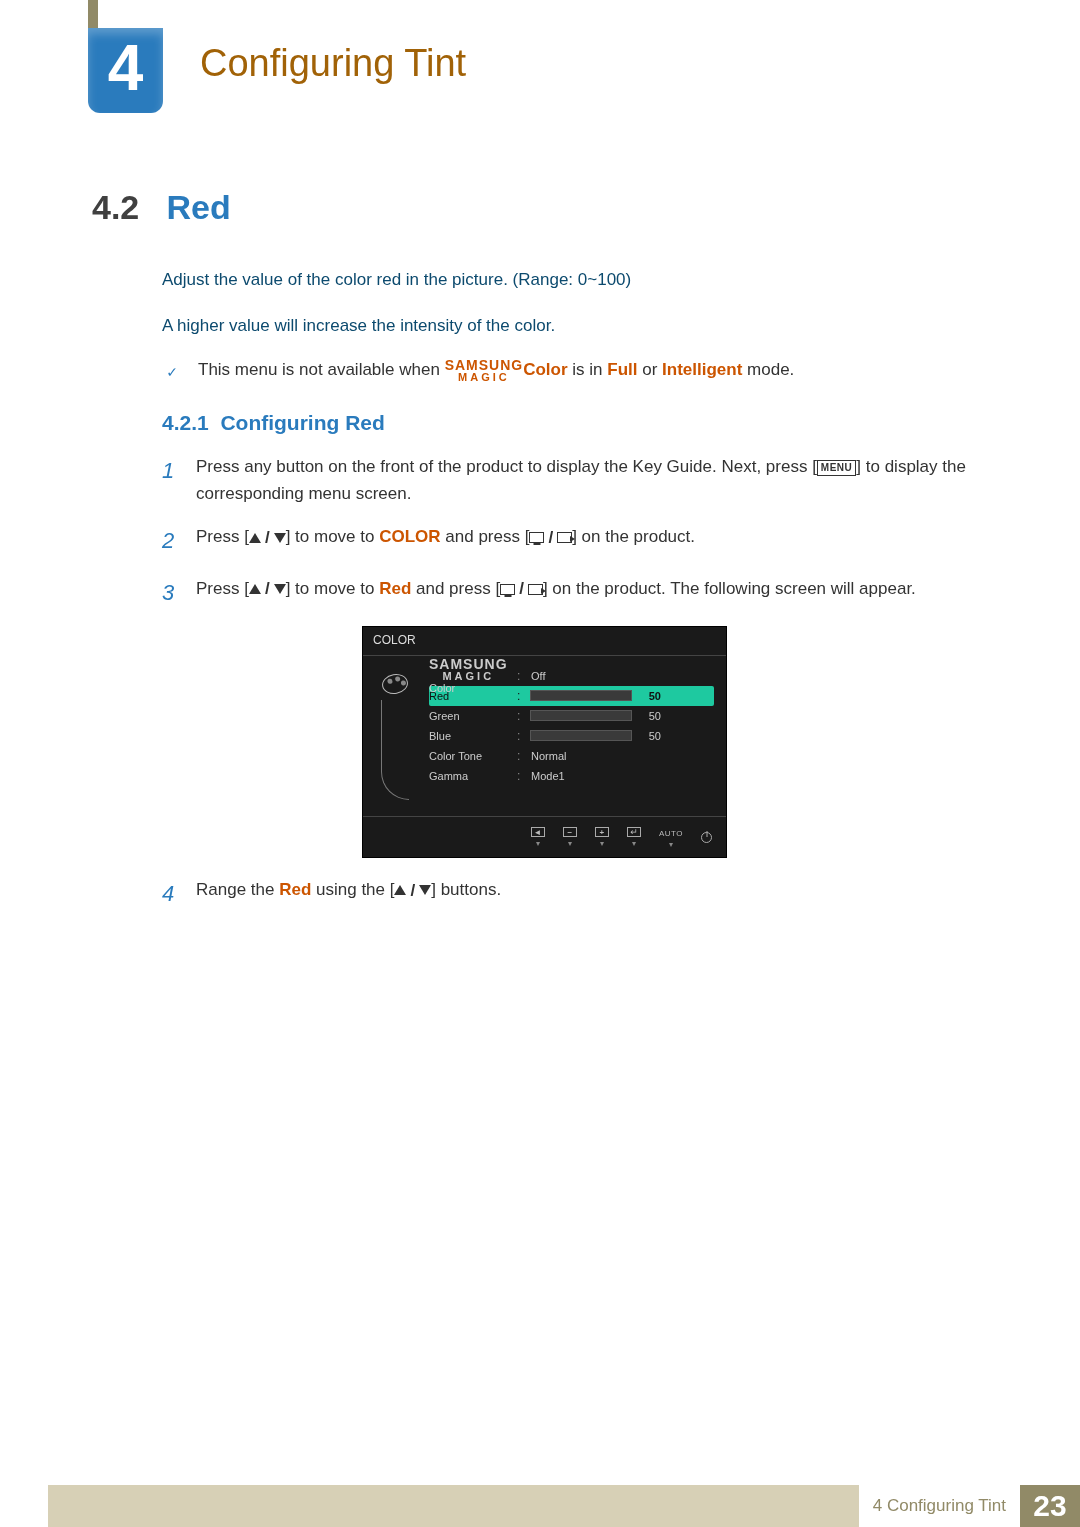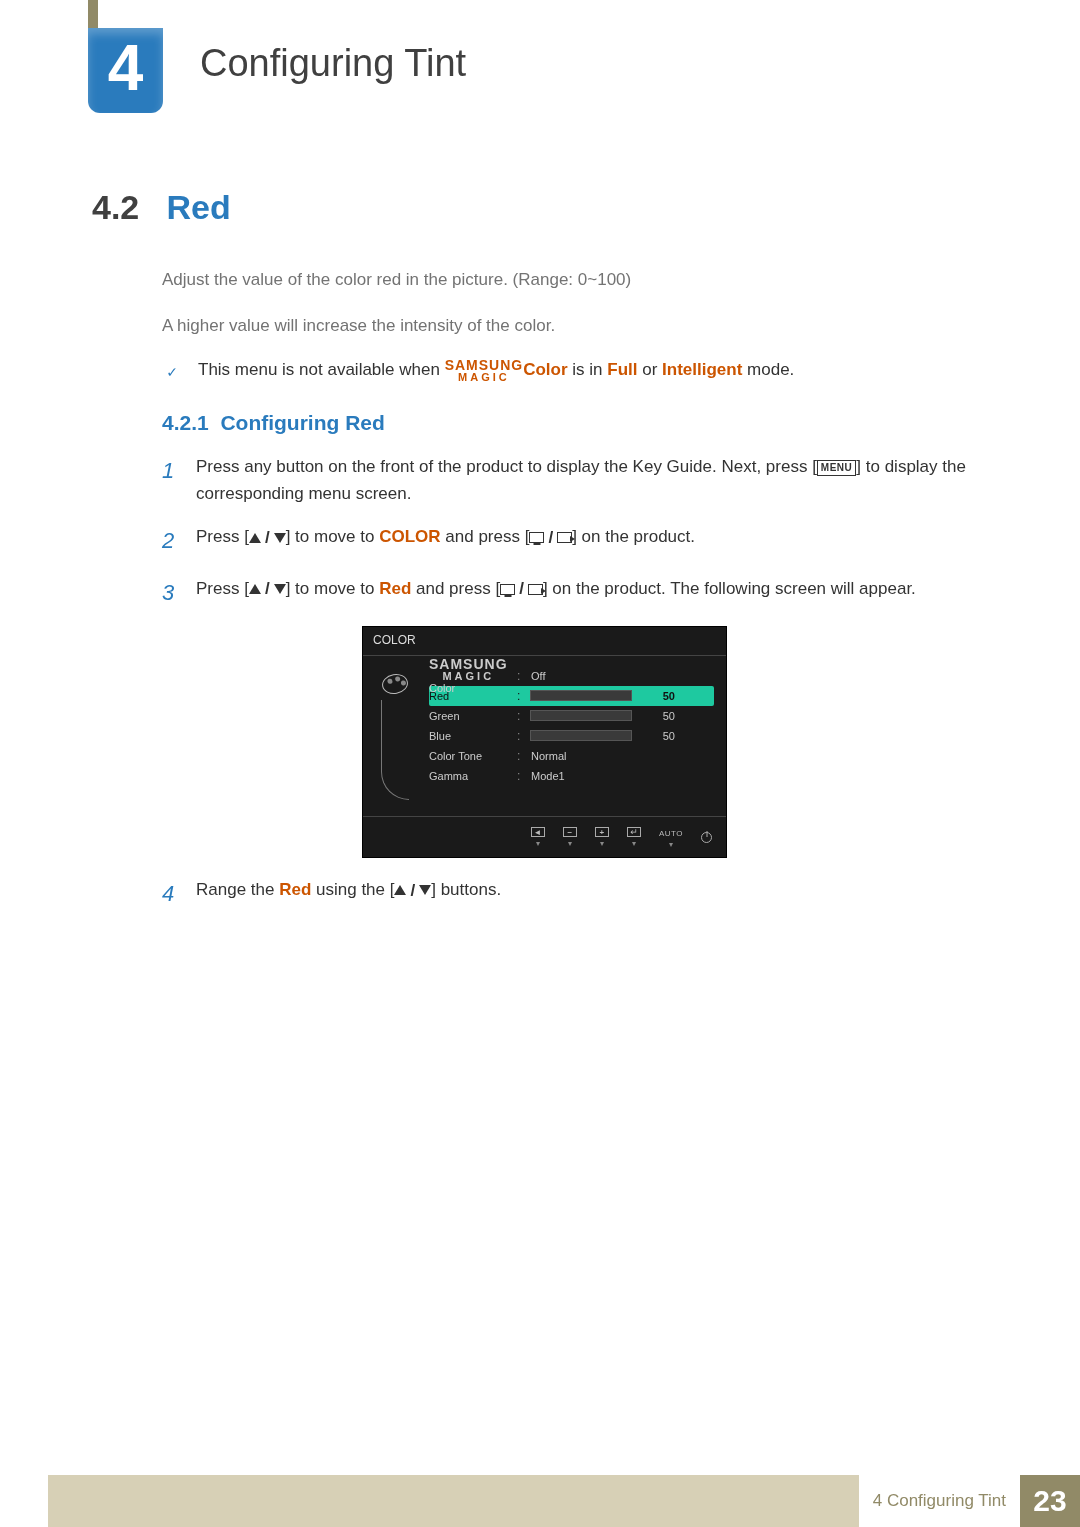--- a/index.html
+++ b/index.html
@@ -27,21 +27,21 @@
     font-size: 64px;
     font-weight: bold;
     text-align: center;
     line-height: 80px;
     box-shadow: inset 0 6px 10px rgba(255,255,255,.25);
   }
   .chapter-title {
     position: absolute;
     top: 42px; left: 200px;
     font-size: 38px;
-    color: #404040;
+    color: #a16207;
     font-weight: 500;
   }
   .content {
     position: absolute;
     top: 188px;
     left: 92px;
     right: 92px;
   }
   .sec-num {
     color: #404040;
@@ -49,21 +49,21 @@
     font-weight: bold;
     display: inline-block;
     width: 70px;
   }
   .sec-title {
     color: #2a7bbd;
     font-size: 34px;
     font-weight: bold;
   }
   .body-block { margin-left: 70px; margin-top: 40px; }
-  .para { font-size: 17px; line-height: 1.5; margin-bottom: 20px; color:#737373; }
+  .para { font-size: 17px; line-height: 1.5; margin-bottom: 20px; color:#0c4a6e; }
   .note-row { display:flex; align-items:flex-start; margin: 10px 0 28px 0; }
   .note-icon {
     width: 20px; height: 20px; margin-right: 16px; margin-top:2px;
     display:flex; align-items:flex-end; justify-content:center;
     color:#2a7bbd; font-size:14px;
   }
   .note-text { font-size: 17px; color:#333; }
   .magic-top { font-size:14px; letter-spacing:1px; color:#cc5500; font-weight:bold; display:block; line-height:1; }
   .magic-bot { font-size:11px; letter-spacing:3px; color:#cc5500; font-weight:bold; display:block; line-height:1; }
   .magic-stack { display:inline-block; vertical-align:middle; text-align:center; }
@@ -107,21 +107,21 @@
   .osd-palette::before { content:""; position:absolute; width:5px; height:5px; border-radius:50%; background:#888; top:3px; left:5px; box-shadow: 8px -1px 0 #888, 13px 4px 0 #888; }
   .osd-curve {
     width:28px; height:100px; border-left:1px solid #777; border-bottom:1px solid #777;
     border-bottom-left-radius:28px; margin-top:6px;
   }
   .osd-list { flex:1; }
   .osd-row { display:flex; align-items:center; height:20px; gap:8px; }
   .osd-label { width:80px; font-size:11px; }
   .osd-colon { width:6px; color:#888; }
   .osd-val { font-size:11px; color:#ccc; }
-  .osd-bar-wrap { display:flex; align-items:center; gap:20px; }
+  .osd-bar-wrap { display:flex; align-items:center; gap:6px; }
   .osd-bar { width:100px; height:9px; background:#3a3a3a; outline:1px solid #555; position:relative; }
   .osd-bar-fill { height:100%; }
   .osd-bar-fill.red { background:#d81e1e; }
   .osd-bar-fill.gray { background:#777; }
   .osd-row.active { background:#1ec9a0; color:#000; border-radius:2px; padding-right:6px;}
   .osd-row.active .osd-label,
   .osd-row.active .osd-colon { color:#111; }
   .osd-num { width:24px; text-align:right; font-size:11px;}
   .osd-row.active .osd-num { color:#111; font-weight:bold;}
 
@@ -133,21 +133,21 @@
   .osd-ic.plus::before{ content:"+"; font-weight:bold;}
   .osd-ic.enter { position:relative;}
   .osd-ic.enter::before{ content:"↵"; font-size:9px;}
   .osd-auto { font-size:8px; letter-spacing:0.5px; border:none; width:auto; height:auto; padding-top:2px;}
   .osd-pwr { width:11px; height:11px; border:1px solid #aaa; border-radius:50%; position:relative;}
   .osd-pwr::before{ content:""; position:absolute; top:-2px; left:50%; width:1px; height:6px; background:#aaa; transform:translateX(-50%);}
   .osd-caret { color:#888; font-size:8px;}
 
   .footer {
     position:absolute; left:0; right:0; bottom:0;
-    display:flex; align-items:stretch; height:52px;padding-left:48px;
+    display:flex; align-items:stretch; height:42px;padding-left:48px;
   }
   .footer-bar { flex:1; background:#d7d0b6; }
   .footer-label {
     display:flex; align-items:center; padding:0 14px;
     color:#918a67; font-size:17px; background:#fff;
   }
   .footer-page {
     width:60px; background:#918a67; color:#fff;
     display:flex; align-items:center; justify-content:center;
     font-size:30px; font-weight:bold;

